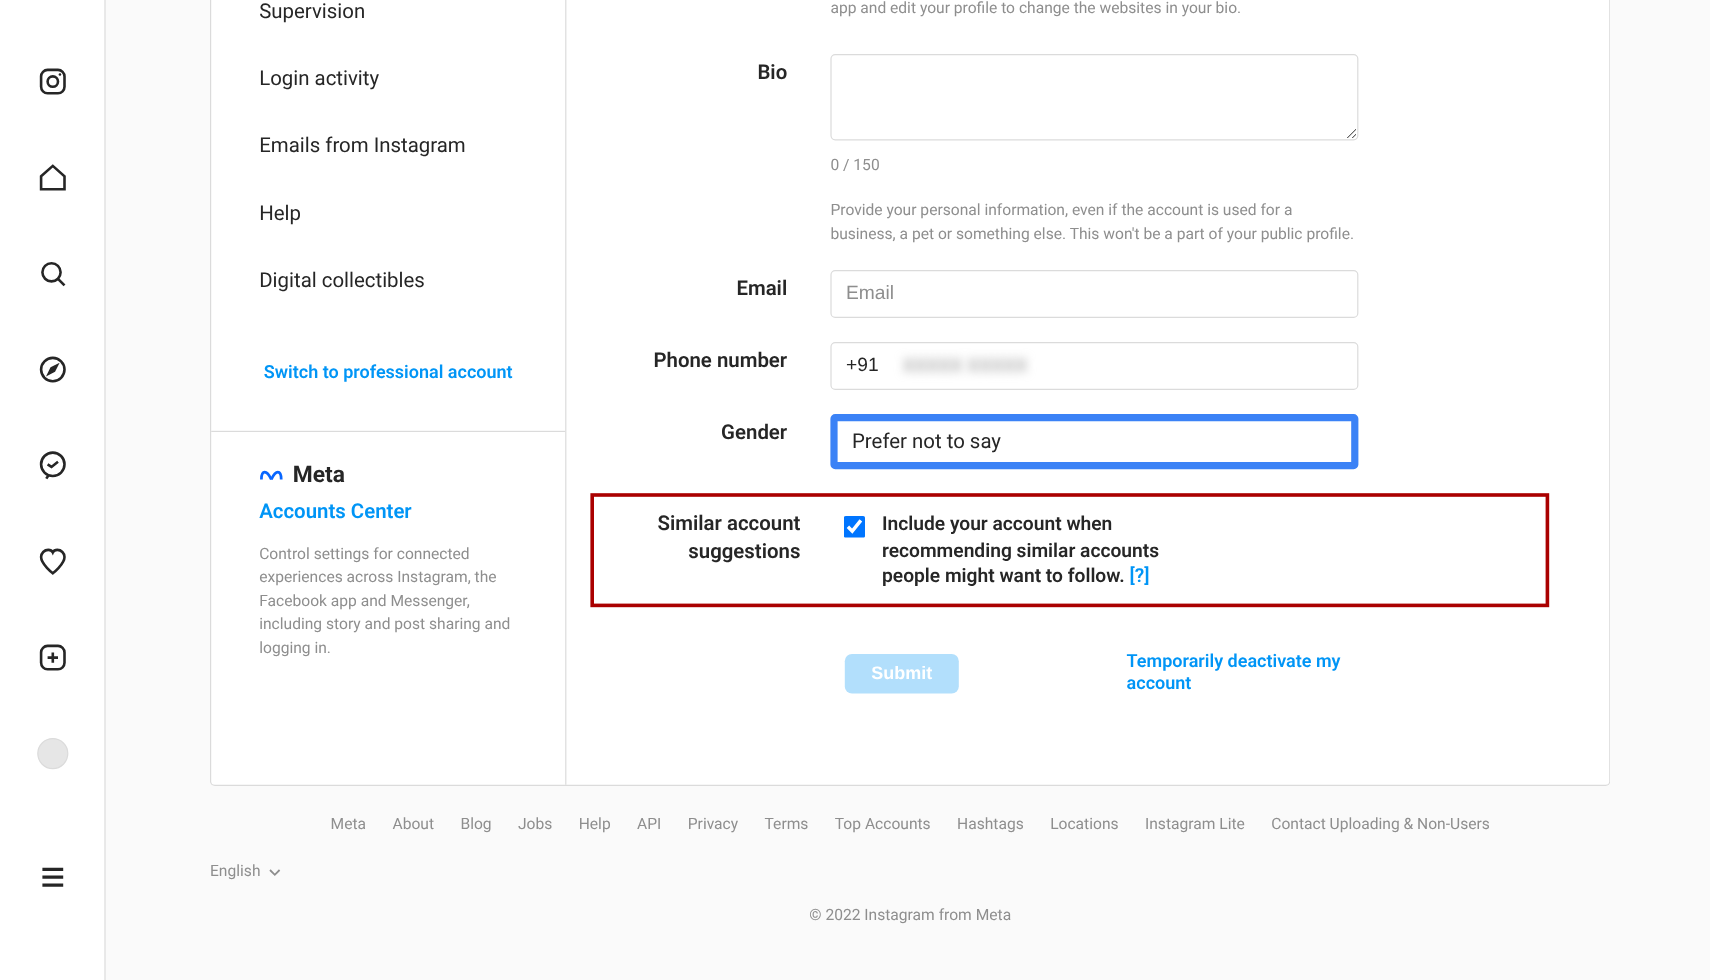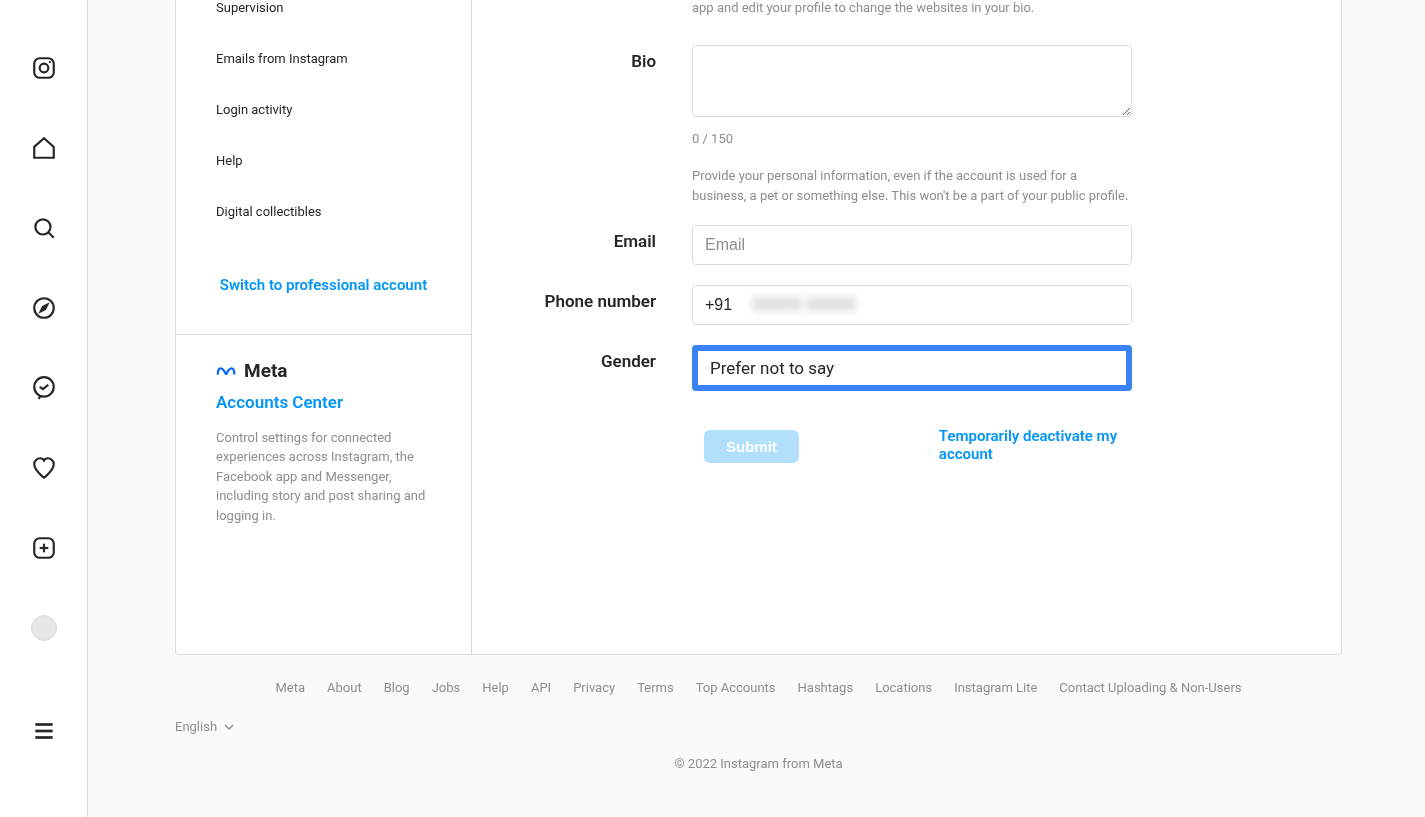--- a/index.html
+++ b/index.html
@@ -58,21 +58,21 @@
 }
 .sidebar {
   width: 296px;
   border-right: 1px solid #dbdbdb;
   display: flex;
   flex-direction: column;
 }
 .sidebar-items { padding-top: 0; }
 .sidebar-item {
   padding: 18px 40px 18px 40px;
-  font-size: 13px;
+  font-size: 17px;
   color: #262626;
   cursor: pointer;
 }
 .sidebar-item:first-child { padding-top: 0; }
 .switch-pro {
   text-align: center;
   color: #0095f6;
   font-weight: 600;
   font-size: 15px;
   padding: 34px 40px;
@@ -315,22 +315,22 @@
         <line x1="4" y1="12" x2="20" y2="12"></line>
         <line x1="4" y1="18" x2="20" y2="18"></line>
       </svg>
   </div>
 </div>
 
 <div class="main-card">
   <div class="sidebar">
     <div class="sidebar-items">
       <div class="sidebar-item">Supervision</div>
+      <div class="sidebar-item">Login activity</div>
       <div class="sidebar-item">Emails from Instagram</div>
-      <div class="sidebar-item">Login activity</div>
       <div class="sidebar-item">Help</div>
       <div class="sidebar-item">Digital collectibles</div>
     </div>
     <div class="switch-pro">Switch to professional account</div>
     <div class="meta-box">
       <div class="meta-logo">
         <svg viewBox="0 0 24 16" fill="none" stroke="#0866ff" stroke-width="2.5">
             <path d="M2 13 C2 4 7 4 11 13 M11 13 C15 4 20 4 20 13"></path>
           </svg>
         <span>Meta</span>
@@ -378,20 +378,32 @@
       </div>
     </div>
 
     <div class="form-row">
       <div class="form-label">Gender</div>
       <div class="form-field">
         <div class="gender-box">Prefer not to say</div>
       </div>
     </div>
 
+    <div class="form-row similar-row">
+      <div class="similar-label">
+        <span>Similar account</span><br><span>suggestions</span>
+      </div>
+      <div class="similar-field">
+        <input type="checkbox" class="checkbox" checked="" style="">
+        <div class="similar-text">
+          <span>Include your account when recommending similar accounts people might want to follow.</span>
+          <span class="help-link">[?]</span>
+        </div>
+      </div>
+    </div>
 
     <div class="form-row submit-row">
       <div class="form-label"></div>
       <div class="form-field" style="display:flex;align-items:flex-end;padding-left:12px;">
         <button class="submit-btn">Submit</button>
         <span class="deactivate-link">Temporarily deactivate my account</span>
       </div>
     </div>
   </div>
 </div>

